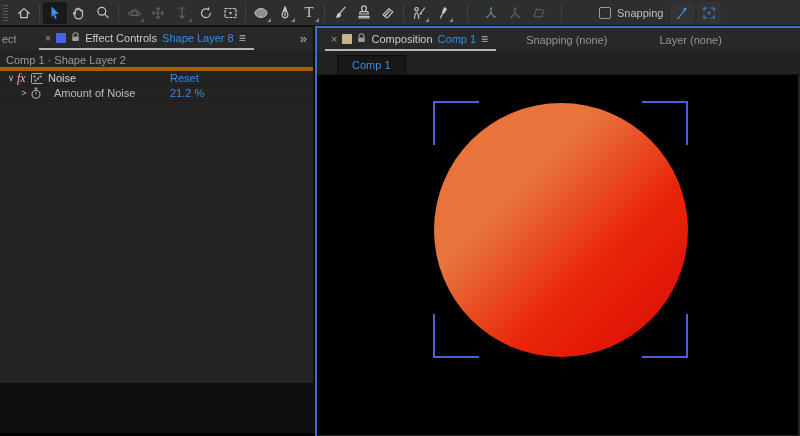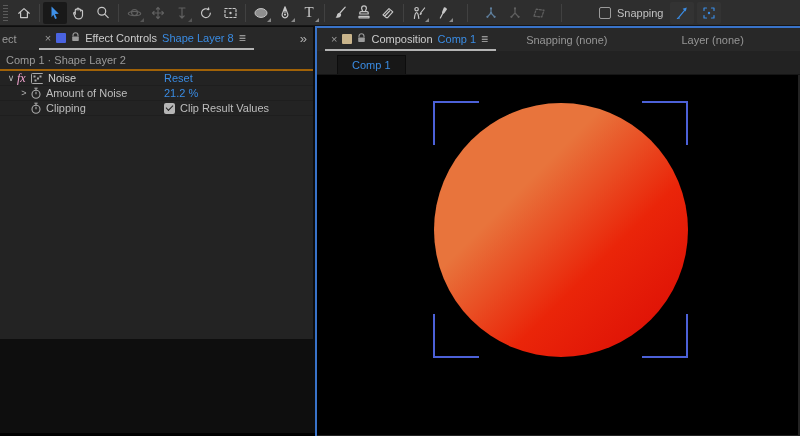--- a/index.html
+++ b/index.html
@@ -28,45 +28,45 @@
   .fly::after { content:""; position:absolute; right:2px; bottom:2px;
     border-left:4px solid transparent; border-bottom:4px solid #8a8a8a; }
   .dis.fly::after { border-bottom-color:#555; }
   .sep { width:1px; height:18px; background:#414141; margin:0 3px; flex:none; }
   .snapwrap { display:flex; align-items:center; margin:0 6px 0 5px;padding-left:29px; }
   .snapbox { width:12px; height:12px; border:1px solid #9b9b9b; border-radius:2px; background:transparent; margin-right:6px; }
   .snaplabel { color:#c0c0c0; }
   .serifT { font-family:"Liberation Serif","DejaVu Serif",serif; font-size:15px; color:#c6c6c6; line-height:1; }
 
   
-  .left-panel { position:absolute; left:0; top:27px; width:313px; height:312px; background:#232323; }
+  .left-panel { position:absolute; left:0; top:27px; width:313px; height:356px; background:#232323; }
   .bottom-strip { position:absolute; left:0; top:433px; width:315px; height:3px; background:#000; }
   .right-panel { position:absolute; left:315px; top:26px; width:485px; height:410px;
     background:#232323; border-top:2px solid var(--pborder); border-left:2px solid var(--pborder); }
 
   .tabstrip { position:relative; height:23px; background:#282828; display:flex; align-items:center; }
   .tab-trunc { padding:0 8px 0 2px; color:#9b9b9b; }
   .ptab { display:flex; align-items:center; height:23px; padding:0 8px 0 6px; gap:5px; position:relative; }
   .ptab.active { border-bottom:2px solid #b4b4b4; }
   .closex { color:#9b9b9b; font-size:11px; }
   .sq { width:10px; height:10px; border-radius:1px; flex:none; }
   .tabtitle { color:#cccccc; }
   .tabtarget { color:var(--blue); }
   .menu { color:#b5b5b5; font-size:12px; }
   .overflow { position:absolute; right:7px; top:0; height:23px; display:flex; align-items:center;
     color:#b0b0b0; font-size:13px; letter-spacing:-1px; }
   .ghost-tab { color:#969696; margin-left:30px; }
 
   .breadcrumb { height:21px; line-height:21px; padding-left:6px; color:#9b9b9b; background:#232323;
-    border-bottom:2px solid #a16207; }
+    border-bottom:4px solid #a16207; }
 
   
   .erow { position:relative; height:15px; display:flex; align-items:center; border-bottom:1px solid #1e1e1e; }
   .erow .lab { color:#bdbdbd; }
-  .erow .val { position:absolute; left:164px; display:flex; align-items:center; gap:5px; }
+  .erow .val { position:absolute; left:170px; display:flex; align-items:center; gap:5px; }
   .tw { display:inline-flex; width:12px; justify-content:center; flex:none; }
   .expander { color:#b5b5b5; width:12px; text-align:center; flex:none; font-size:9px; }
   .fxit { font-style:italic; font-family:"Liberation Serif","DejaVu Serif",serif; color:#f9a8d4; font-size:12px; width:14px; flex:none; }
   .blue-t { color:var(--blue); }
   .cb { width:11px; height:11px; background:#b5b5b5; border-radius:2px; position:relative; flex:none; }
   .cb.on::after { content:""; position:absolute; left:2px; top:2px; width:6px; height:3px;
     border-left:1.6px solid #222; border-bottom:1.6px solid #222; transform:rotate(-45deg); }
 
   
   .vtabstrip { height:24px; background:#222; display:flex; align-items:flex-end; border-bottom:1px solid #151515; }
@@ -317,58 +317,43 @@
     <div class="erow" style="padding-left:18px;">
       <span class="expander">&gt;</span>
       <span class="tw">
           <svg width="12" height="13">
             <circle cx="6" cy="7.2" r="4" fill="none" stroke="#ababab" stroke-width="1.1"></circle>
             <line x1="6" y1="3.2" x2="6" y2="1.6" stroke="#ababab" stroke-width="1.1"></line>
             <line x1="4.4" y1="1.2" x2="7.6" y2="1.2" stroke="#ababab" stroke-width="1.1"></line>
             <line x1="6" y1="7.2" x2="6" y2="4.8" stroke="#ababab" stroke-width="1.1"></line>
           </svg>
         </span>
-      <span class="lab" style="margin-left:4px;">Amount of Noise</span>
+      <span class="lab" style="margin-left:12px;">Amount of Noise</span>
       <span class="val blue-t">21.2 %</span>
     </div>
 
 
-    <div class="erow" style="padding-left:30px;">
-      <span class="tw">
-          <svg width="12" height="13">
-            <circle cx="6" cy="7.2" r="4" fill="none" stroke="#ababab" stroke-width="1.1"></circle>
-            <line x1="6" y1="3.2" x2="6" y2="1.6" stroke="#ababab" stroke-width="1.1"></line>
-            <line x1="4.4" y1="1.2" x2="7.6" y2="1.2" stroke="#ababab" stroke-width="1.1"></line>
-            <line x1="6" y1="7.2" x2="6" y2="4.8" stroke="#ababab" stroke-width="1.1"></line>
-          </svg>
-        </span>
-      <span class="lab" style="margin-left:4px;">Clipping</span>
-      <span class="val">
-        <span class="cb on"></span>
-        <span class="lab">Clip Result Values</span>
-      </span>
-    </div>
   </div>
   <div class="bottom-strip"></div>
 
   <div class="right-panel">
     <div class="tabstrip">
       <div class="ptab active" style="margin-left:8px;">
         <span class="closex">×</span>
         <span class="sq" style="background:var(--sqtan);"></span>
         <span><svg width="9" height="10">
               <path d="M2 4.5 V3.2 a2.5 2.5 0 0 1 5 0 V4.5" fill="none" stroke="#9b9b9b" stroke-width="1.1"></path>
               <rect x="1.2" y="4.5" width="6.6" height="4.6" fill="#9b9b9b" rx="0.8"></rect>
             </svg></span>
         <span class="tabtitle">Composition</span>
         <span class="tabtarget">Comp 1</span>
         <span class="menu">≡</span>
       </div>
       <span class="ghost-tab">Snapping  (none)</span>
-      <span class="ghost-tab" style="margin-left:74px;">Layer  (none)</span>
+      <span class="ghost-tab" style="margin-left:52px;">Layer  (none)</span>
     </div>
 
     <div class="vtabstrip">
       <span class="vtab">Comp 1</span>
     </div>
 
     <div class="viewer">
       <div class="sphere" style="background: linear-gradient(135deg, rgb(232, 116, 60) 0%, rgb(232, 116, 60) 34%, rgb(234, 37, 9) 64%, rgb(222, 17, 6) 90%);"></div>
       <div class="bbox">
         <div class="bracket br-tl"></div>

